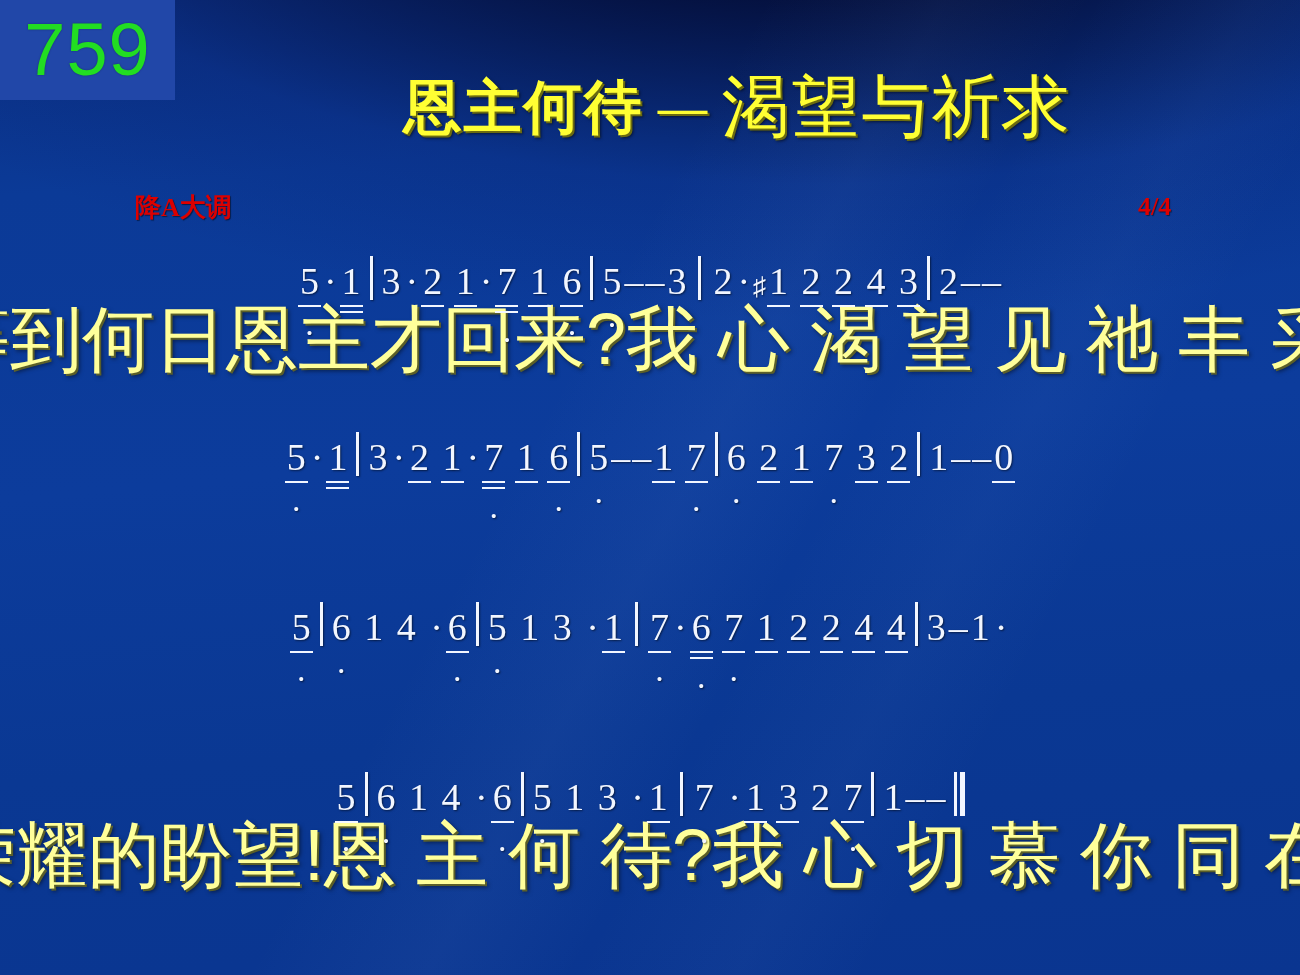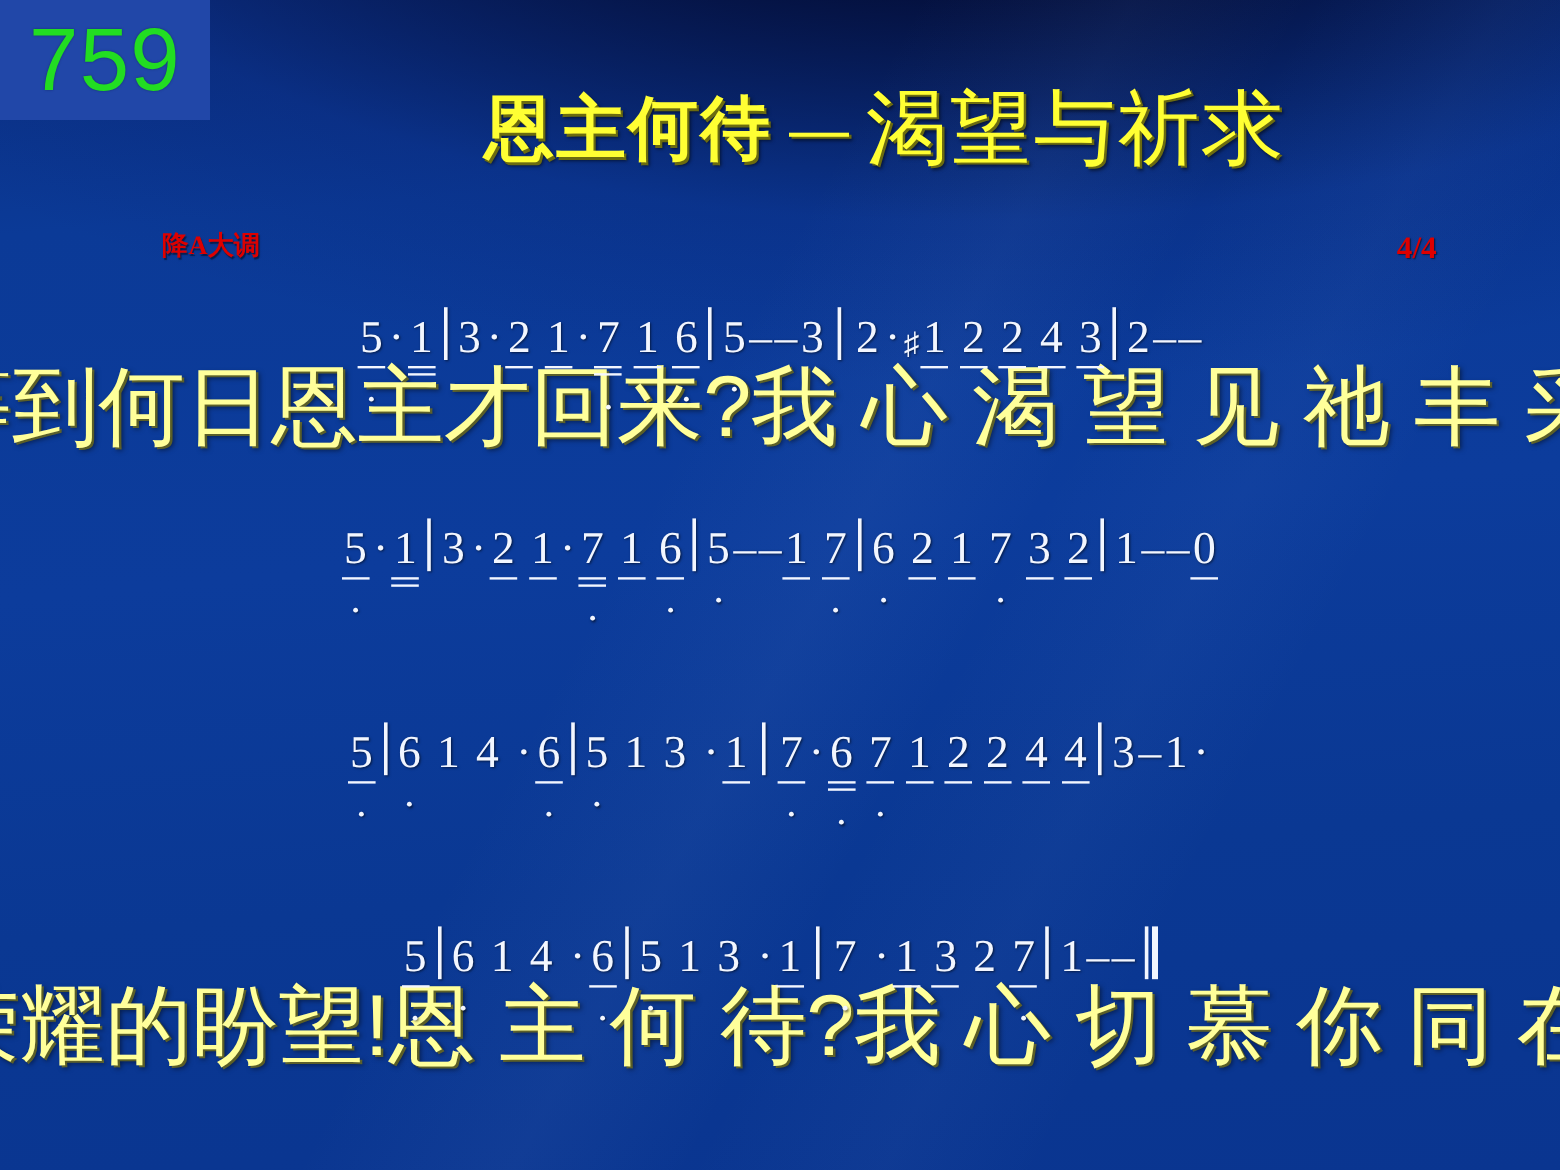--- a/index.html
+++ b/index.html
@@ -87,30 +87,30 @@
   .title-sub {
     font-size: 68px;
     font-weight: 500;
     letter-spacing: 2px;
   }
 
   
   .key-sig {
     position: absolute;
     left: 135px; top: 190px;
-    font-size: 22px;
+    font-size: 26px;
     font-family: "Liberation Serif", "DejaVu Serif", serif;
     font-weight: bold;
     color: #dd0000;
     text-shadow: 1px 1px 1px rgba(0,0,0,0.5);
     z-index: 4;
   }
   .meter-sig {
     position: absolute;
-    left: 1164px; top: 192px;
+    left: 1138px; top: 192px;
     font-size: 26px;
     font-family: "Liberation Serif", "DejaVu Serif", serif;
     font-weight: bold;
     color: #dd0000;
     text-shadow: 1px 1px 1px rgba(0,0,0,0.5);
     z-index: 4;
   }
 
   
   .stave {

